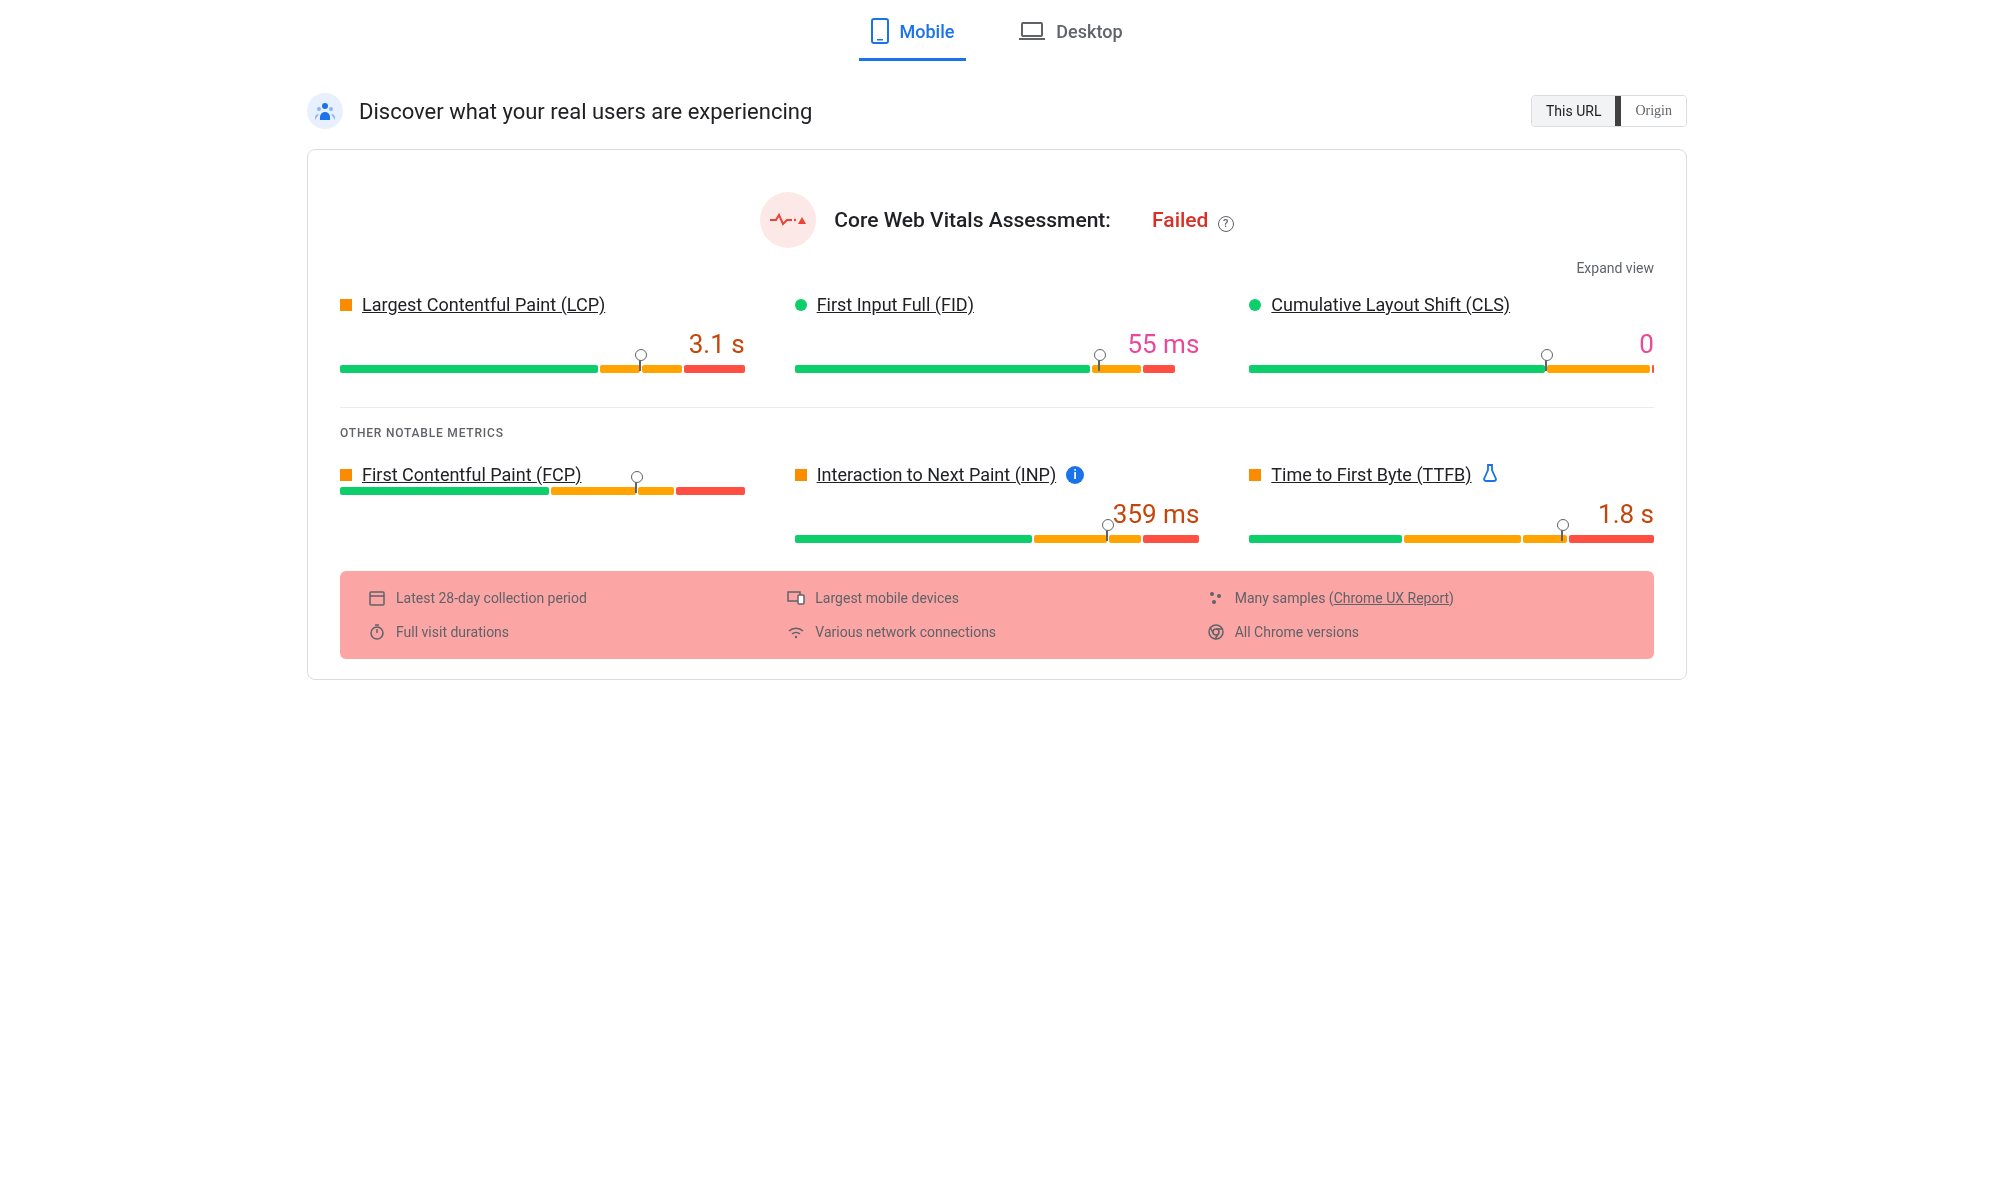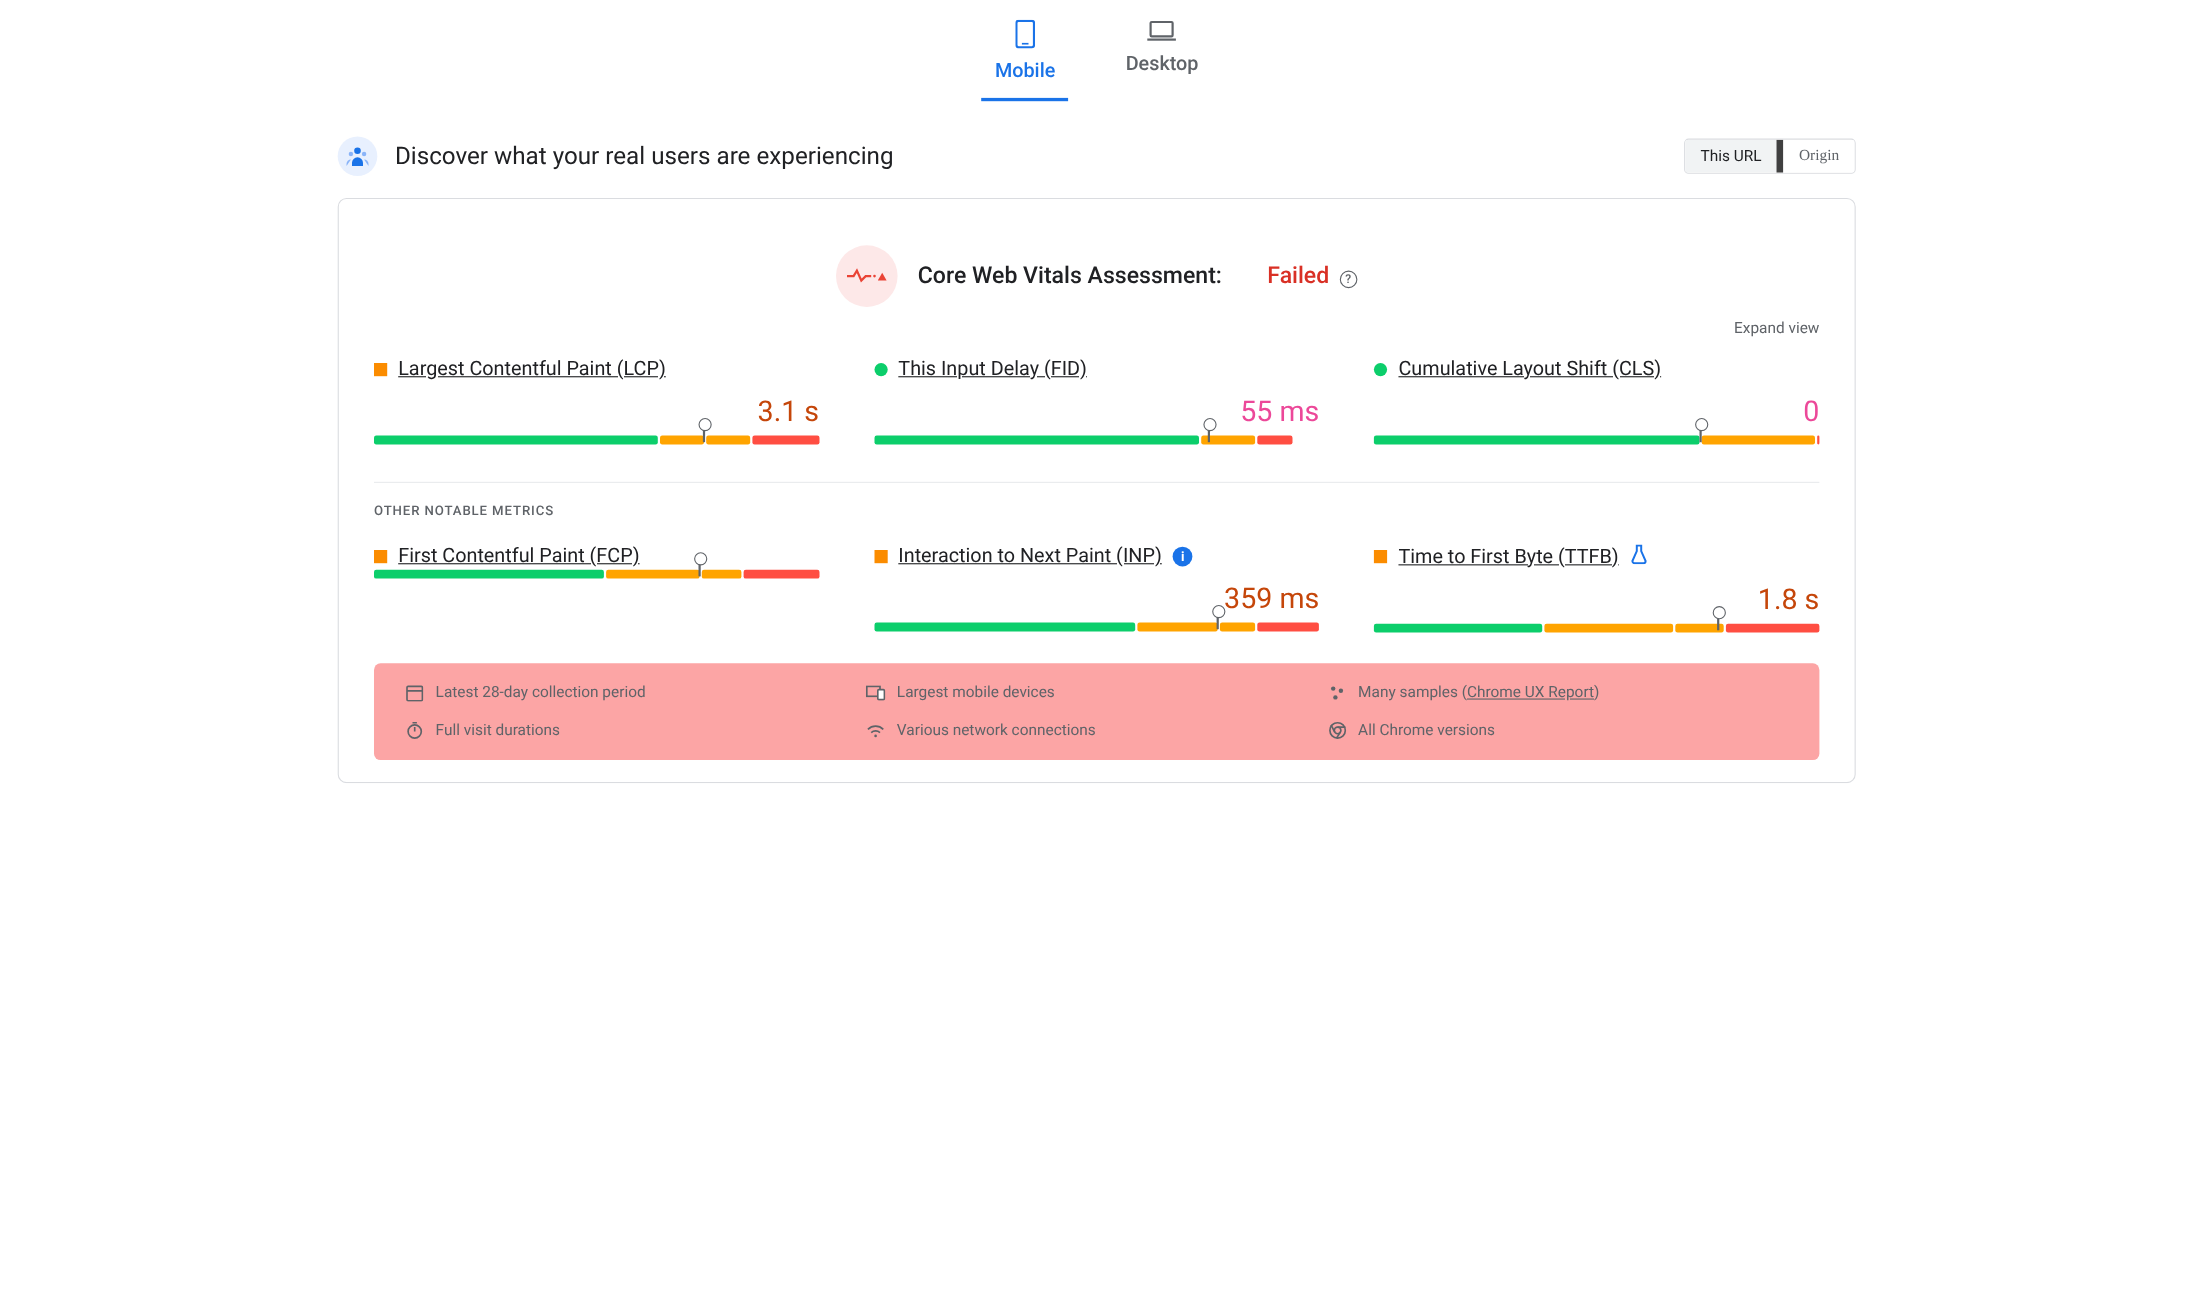--- a/index.html
+++ b/index.html
@@ -1,20 +1,20 @@
 <!DOCTYPE html>
 <html><head>
 <meta charset="utf-8">
 <style>
 * { box-sizing: border-box; margin: 0; padding: 0; }
 body { font-family: Roboto, Arial, sans-serif; background: #fff; color: #202124; font-size: 14px; }
 .container { max-width: 1420px; margin: 0 auto; padding: 0 20px; }
 
 .tabs { display: flex; justify-content: center; gap: 40px; padding: 18px 0 0; }
-.tab { display: flex; align-items: center; gap: 10px; padding: 0 12px 14px; cursor: pointer; border-bottom: 3px solid transparent; font-size: 18px; font-weight: 500; color: #5f6368; flex-direction: column; }
+.tab { display: flex; align-items: center; gap: 10px; padding: 0 12px 14px; cursor: pointer; border-bottom: 3px solid transparent; font-size: 18px; font-weight: 500; color: #5f6368; }
 .tab.active { color: #1a73e8; border-bottom-color: #1a73e8; }
 .tab-icon { display: inline-flex; }
 
 .header-row { display: flex; align-items: center; padding: 32px 0 20px; }
 .header-icon { width: 36px; height: 36px; border-radius: 50%; background: #e8f0fe; margin-right: 16px; display: flex; align-items: center; justify-content: center; }
 .header-title { font-size: 22px; font-weight: 400; flex: 1; }
 .seg { display: flex; border: 1px solid #dadce0; border-radius: 4px; overflow: hidden; }
 .seg-btn { padding: 7px 14px; font-size: 14px; background: #fff; cursor: pointer; color: #5f6368; }
 .seg-btn.active { background: #f1f3f4; color: #202124; }
 .seg-btn + .seg-btn { border-left: 6px solid #404040; font-family: Liberation Serif, serif; }
@@ -130,21 +130,21 @@
             <span class="g" style="width:64%"></span>
             <span class="o" style="width:10%"></span>
             <span class="o" style="width:10%"></span>
             <span class="r" style="width:15%"></span>
             <div class="marker" style="left:74%"></div>
           </div>
       </div>
       <div class="metric">
         <div class="mname-row">
             <span class="status-dot green"></span>
-            <span class="mname">This Input Delay (FID)</span>
+            <span class="mname">First Input Full (FID)</span>
           </div>
         <div class="mval green">55 ms</div>
         <div class="bar">
             <span class="g" style="width:73%"></span>
             <span class="o" style="width:12%"></span>
             <span class="r" style="width:8%"></span>
             <div class="marker" style="left:75%"></div>
           </div>
       </div>
       <div class="metric">

